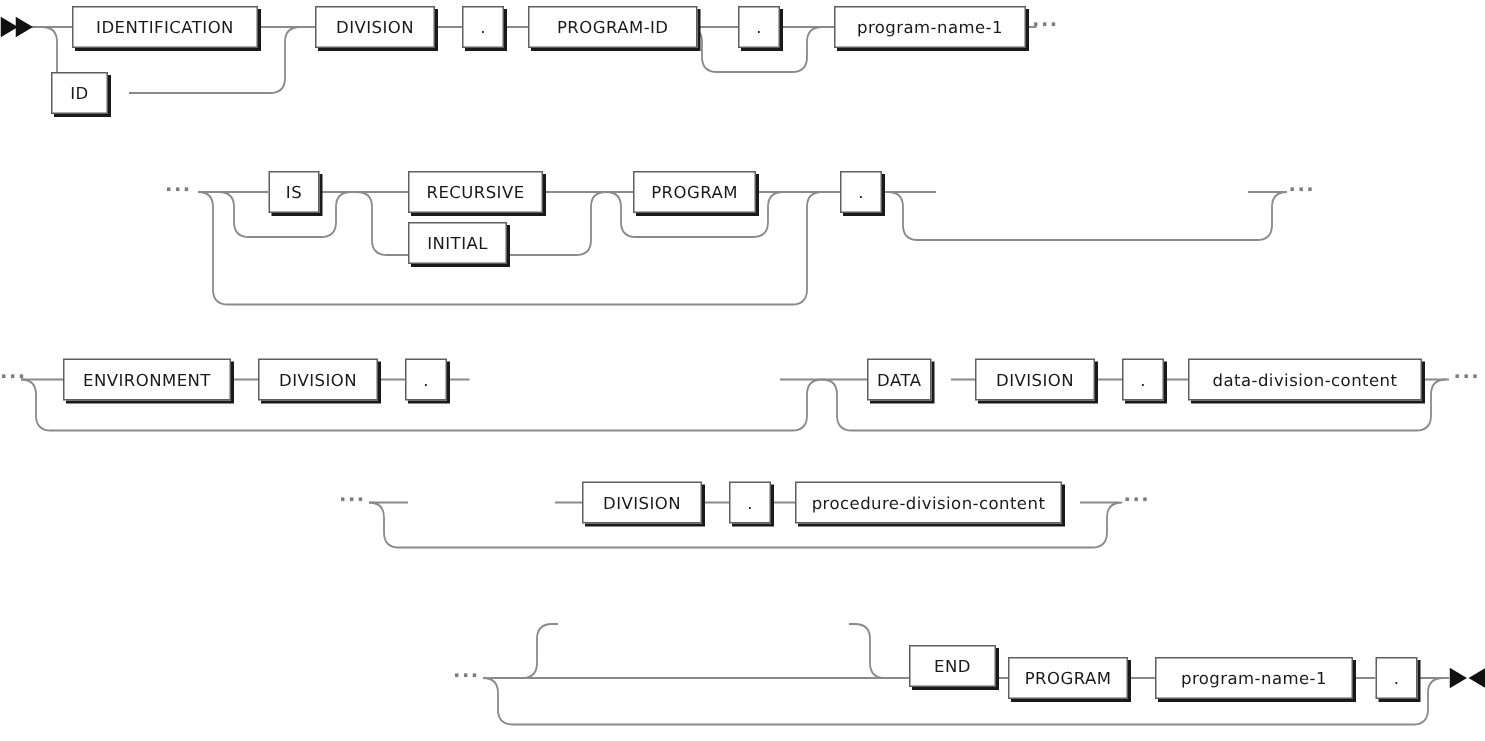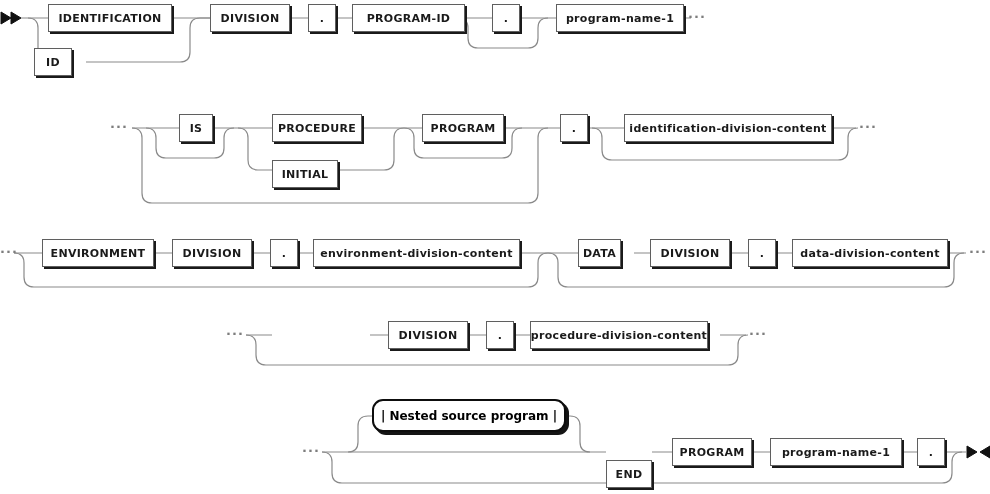--- a/index.html
+++ b/index.html
@@ -12,21 +12,21 @@
     font-family:"DejaVu Sans","Liberation Sans",sans-serif; overflow:hidden;
   }
   #wires{position:absolute;left:0;top:0;}
   #wires path{fill:none;stroke:var(--line);stroke-width:1.2;}
   #wires polygon{fill:var(--arrow);stroke:var(--arrow);}
   .node{
     position:absolute; box-sizing:border-box; height:28px;
     background:#fff; border:1px solid var(--box-border);
     box-shadow:2px 2px 0 var(--box-shadow);
     display:flex; align-items:center; justify-content:center;
-    font-size:11px; color:var(--text); white-space:nowrap; letter-spacing:.3px;font-weight:bold;
+    font-size:11px; color:var(--text); white-space:nowrap; letter-spacing:.3px;
   }
   .fragment{
     position:absolute; box-sizing:border-box; height:33px;
     background:#fff; border:2px solid #0d0d0d; border-radius:11px;
     box-shadow:3px 3px 0 #141414;
     display:flex; align-items:center; justify-content:center;
     font-size:12px; font-weight:bold; color:#000; white-space:nowrap;
   }
   .dots{
     position:absolute; transform:translateY(-58%);
@@ -89,44 +89,41 @@
   <div class="node" style="left:34px;top:48px;width:38px">ID</div>
   <div class="node" style="left:210px;top:4px;width:80px">DIVISION</div>
   <div class="node" style="left:308px;top:4px;width:28px">.</div>
   <div class="node" style="left:352px;top:4px;width:113px">PROGRAM-ID</div>
   <div class="node" style="left:492px;top:4px;width:28px">.</div>
   <div class="node" style="left:556px;top:4px;width:128px">program-name-1</div>
   <span class="dots" style="left:688px;top:18px">···</span>
 
   <span class="dots" style="left:110px;top:128px">···</span>
   <div class="node" style="left:179px;top:114px;width:34px">IS</div>
-  <div class="node" style="left:272px;top:114px;width:90px">PROCEDURE</div>
-  <div class="node" style="left:272px;top:160px;width:66px">INITIAL</div>
+  <div class="node" style="left:272px;top:114px;width:90px">RECURSIVE</div>
+  <div class="node" style="left:272px;top:148px;width:66px">INITIAL</div>
   <div class="node" style="left:422px;top:114px;width:82px">PROGRAM</div>
   <div class="node" style="left:560px;top:114px;width:28px">.</div>
-  <div class="node" style="left:624px;top:114px;width:208px">identification-division-content</div>
   <span class="dots" style="left:859px;top:128px">···</span>
 
   <span class="dots" style="left:0px;top:253px">···</span>
   <div class="node" style="left:42px;top:239px;width:112px">ENVIRONMENT</div>
   <div class="node" style="left:172px;top:239px;width:80px">DIVISION</div>
   <div class="node" style="left:270px;top:239px;width:28px">.</div>
-  <div class="node" style="left:313px;top:239px;width:207px">environment-division-content</div>
   <div class="node" style="left:578px;top:239px;width:43px">DATA</div>
   <div class="node" style="left:650px;top:239px;width:80px">DIVISION</div>
   <div class="node" style="left:748px;top:239px;width:28px">.</div>
   <div class="node" style="left:792px;top:239px;width:156px">data-division-content</div>
   <span class="dots" style="left:969px;top:253px">···</span>
 
   <span class="dots" style="left:226px;top:335px">···</span>
   <div class="node" style="left:388px;top:321px;width:80px">DIVISION</div>
   <div class="node" style="left:486px;top:321px;width:28px">.</div>
   <div class="node" style="left:530px;top:321px;width:178px">procedure-division-content</div>
   <span class="dots" style="left:749px;top:335px">···</span>
 
   <span class="dots" style="left:302px;top:452px">···</span>
-  <div class="fragment" style="left:372px;top:399px;width:194px">| Nested source program |</div>
-  <div class="node" style="left:606px;top:460px;width:46px">END</div>
+  <div class="node" style="left:606px;top:430px;width:58px">END</div>
   <div class="node" style="left:672px;top:438px;width:80px">PROGRAM</div>
   <div class="node" style="left:770px;top:438px;width:132px">program-name-1</div>
   <div class="node" style="left:917px;top:438px;width:28px">.</div>
 
 </div>
 
 </body></html>

